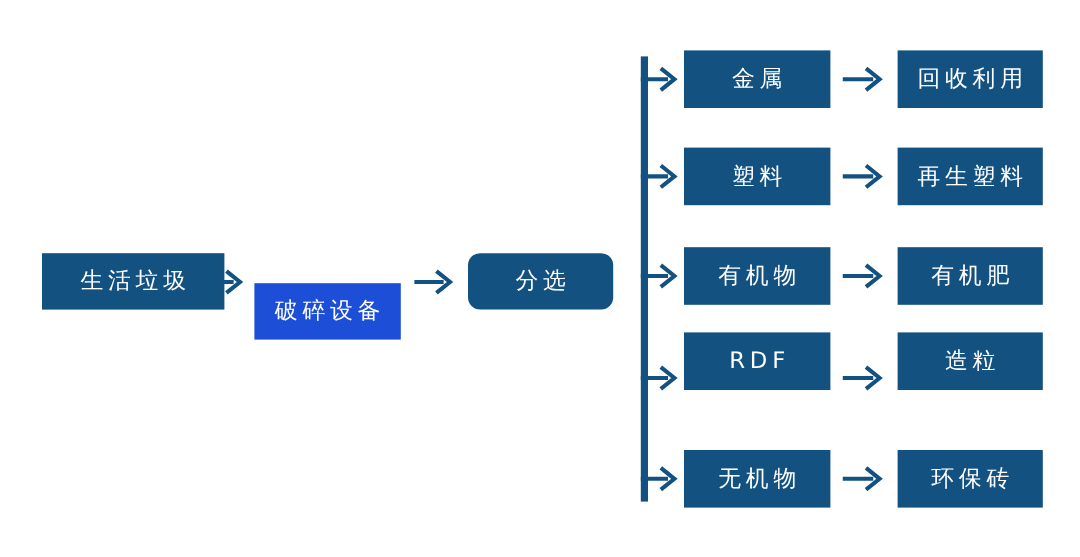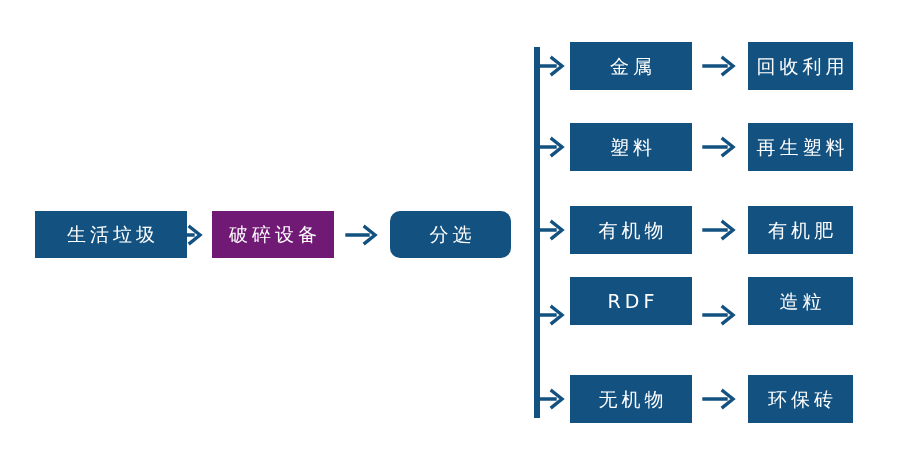--- a/index.html
+++ b/index.html
@@ -28,32 +28,32 @@
     box-sizing: border-box;
     color: #ffffff;
     letter-spacing: 4px;
     text-indent: 4px;
     font-size: 19px;
     font-weight: 500;
     line-height: 1;
     white-space: nowrap;
   }
   .node.blue { background: #125180; }
-  .node.red  { background: #701a75; }
+  .node.red  { background: #1d4ed8; margin-top: 25px; }
 
   
   .main-row .node { height: 47px; top: 211px; }
   #node-waste    { left: 35px;  width: 152px; }
   #node-crusher  { left: 212px; width: 122px; }
   #node-sorting  { left: 390px; width: 121px; border-radius: 10px; }
 
   
   .mid-node   { left: 570px; width: 122px; height: 48px; }
   
-  .right-node { left: 748px; width: 105px; height: 48px; }
+  .right-node { left: 748px; width: 121px; height: 48px; }
 
   
   .row-1 { top: 42px;  }
   .row-2 { top: 123px; text-align: center; }
   .row-3 { top: 206px; text-align: right; }
   .row-4 { top: 277px; }
   .row-5 { top: 375px; }
 
   
   .arrow {

